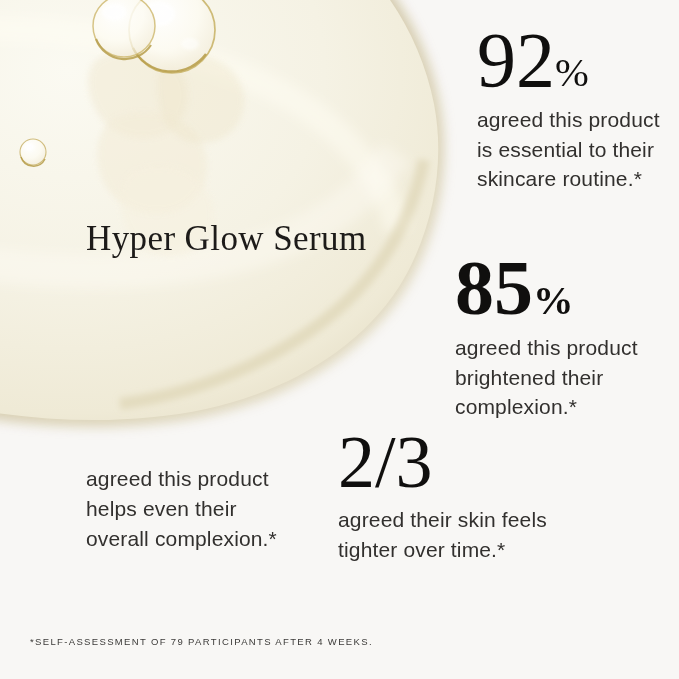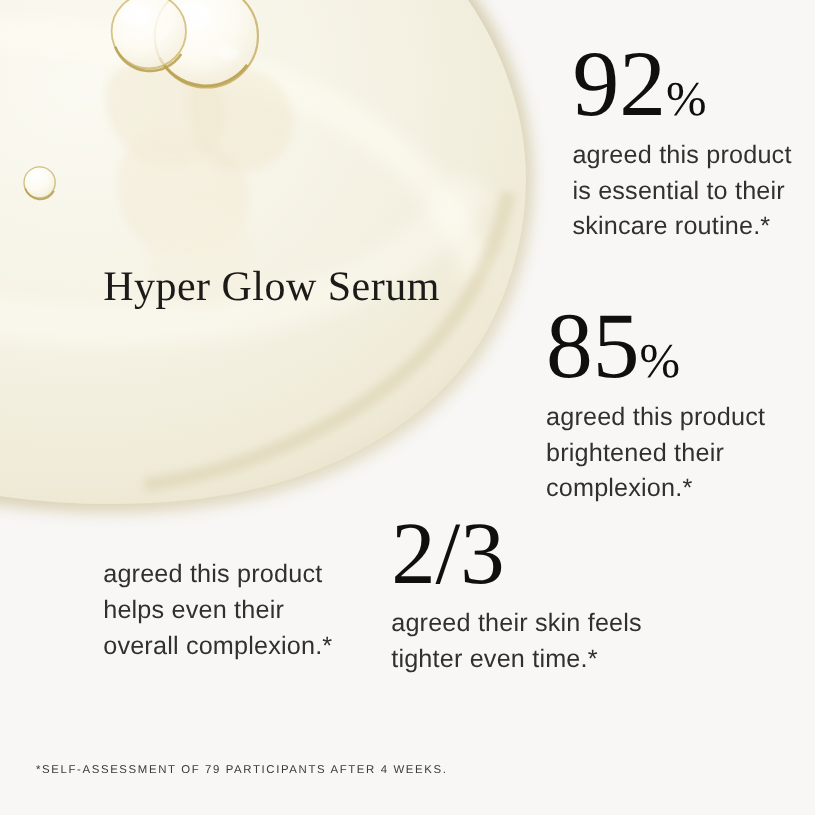--- a/index.html
+++ b/index.html
@@ -66,27 +66,27 @@
     font-family: "Liberation Sans", sans-serif;
     font-weight: 300;
     font-size: 21px;
     line-height: 1.42;
     color: #32302e;
     letter-spacing: 0.15px;
     margin-top: 9px;
     white-space: pre-line;
   }
 
-  #stat-92 { left: 477px; top: 34px; }
+  #stat-92 { left: 477px; top: 24px; }
   #stat-92 .stat-figure { font-size: 78px; }
 
   #stat-85 { left: 455px; top: 252px; }
-  #stat-85 .stat-figure { font-size: 78px; }
-
-  #stat-23 { left: 326px; top: 428px; }
+  #stat-85 .stat-figure { font-size: 78px; font-weight: bold; }
+
+  #stat-23 { left: 338px; top: 428px; }
   #stat-23 .stat-figure { font-size: 74px; }
 
   #stat-34 { left: 86px; top: 455px; }
   #stat-34 .stat-figure { font-size: 74px; }
 
   
   #footnote {
     position: absolute;
     left: 30px;
     top: 636px;
@@ -209,21 +209,21 @@
   <div class="stat" id="stat-85">
     <span class="stat-figure"><span>85</span><span class="pct">%</span></span>
     <div class="stat-copy">agreed this product
 brightened their
 complexion.*</div>
   </div>
 
   <div class="stat" id="stat-23">
     <span class="stat-figure">2/3</span>
     <div class="stat-copy">agreed their skin feels
-tighter even time.*</div>
+tighter over time.*</div>
   </div>
 
   <div class="stat" id="stat-34">
     <div class="stat-copy">agreed this product
 helps even their
 overall complexion.*</div>
   </div>
 
   <div id="footnote">*SELF-ASSESSMENT OF 79 PARTICIPANTS AFTER 4 WEEKS.</div>
 

